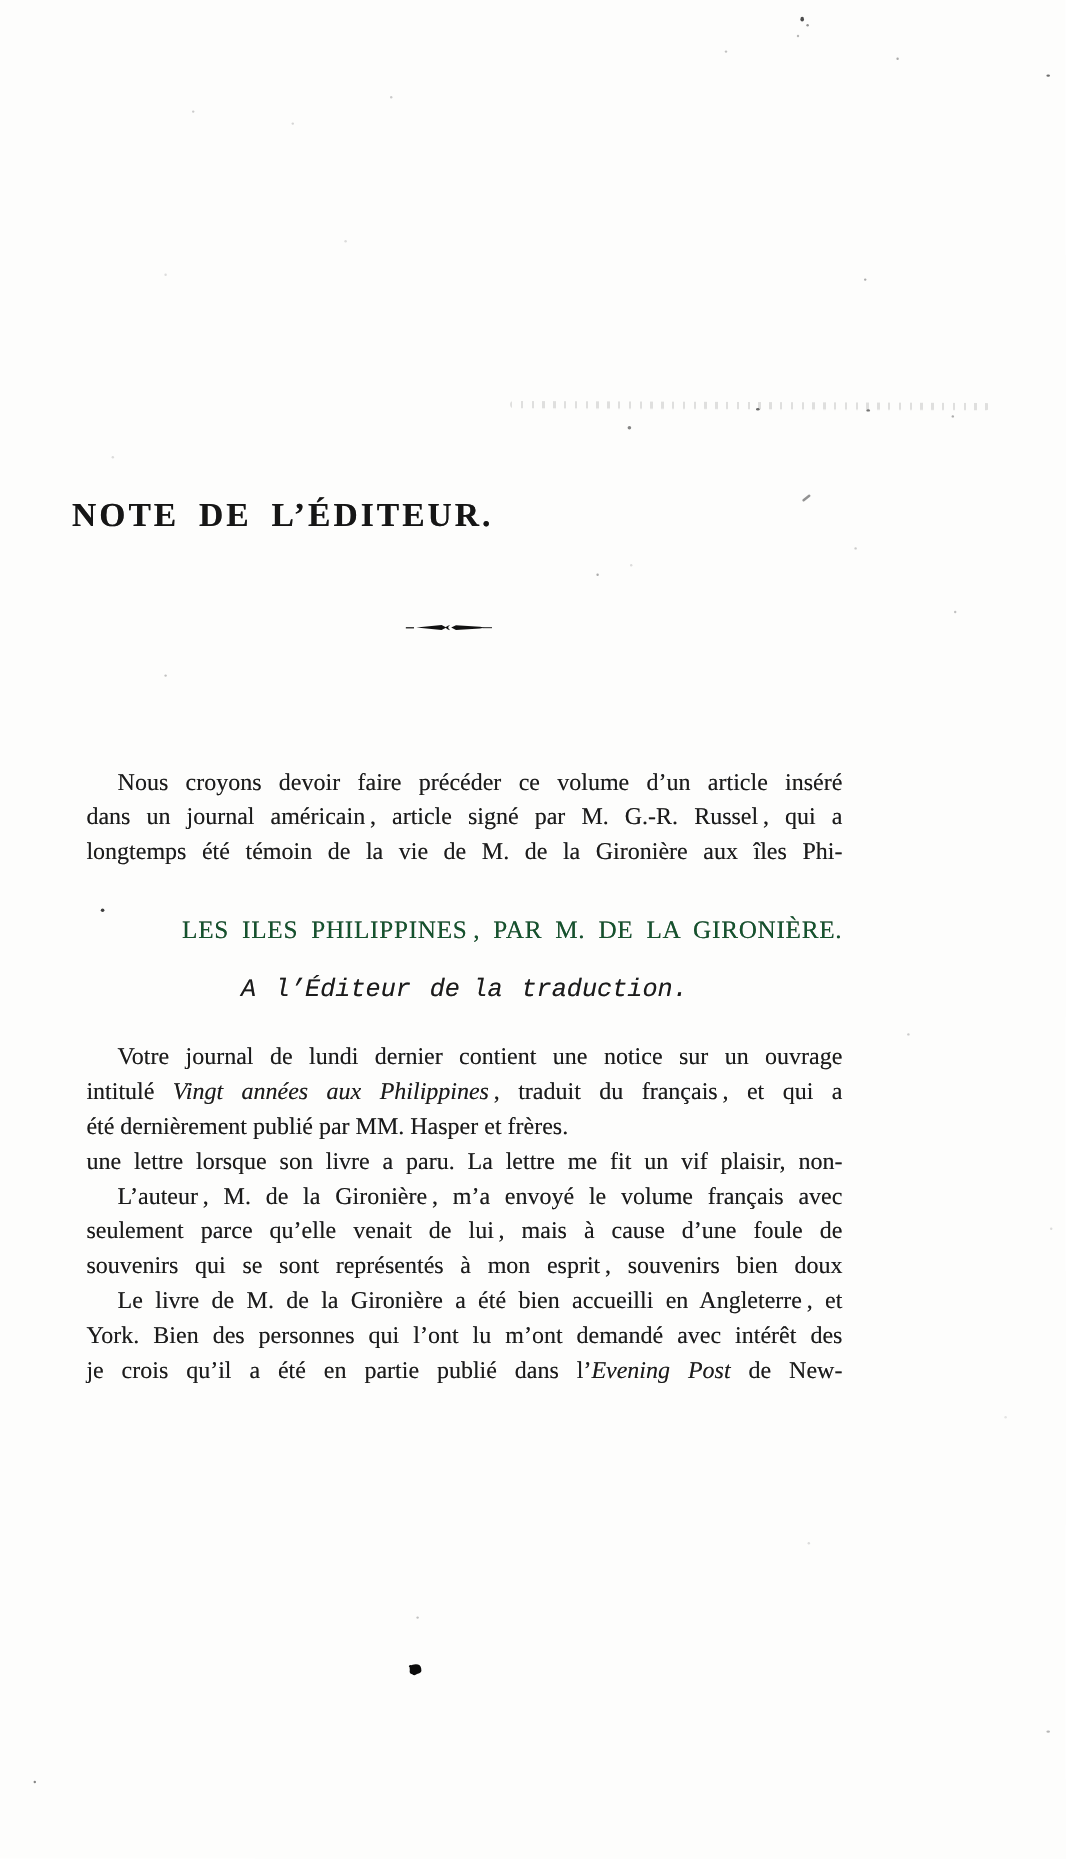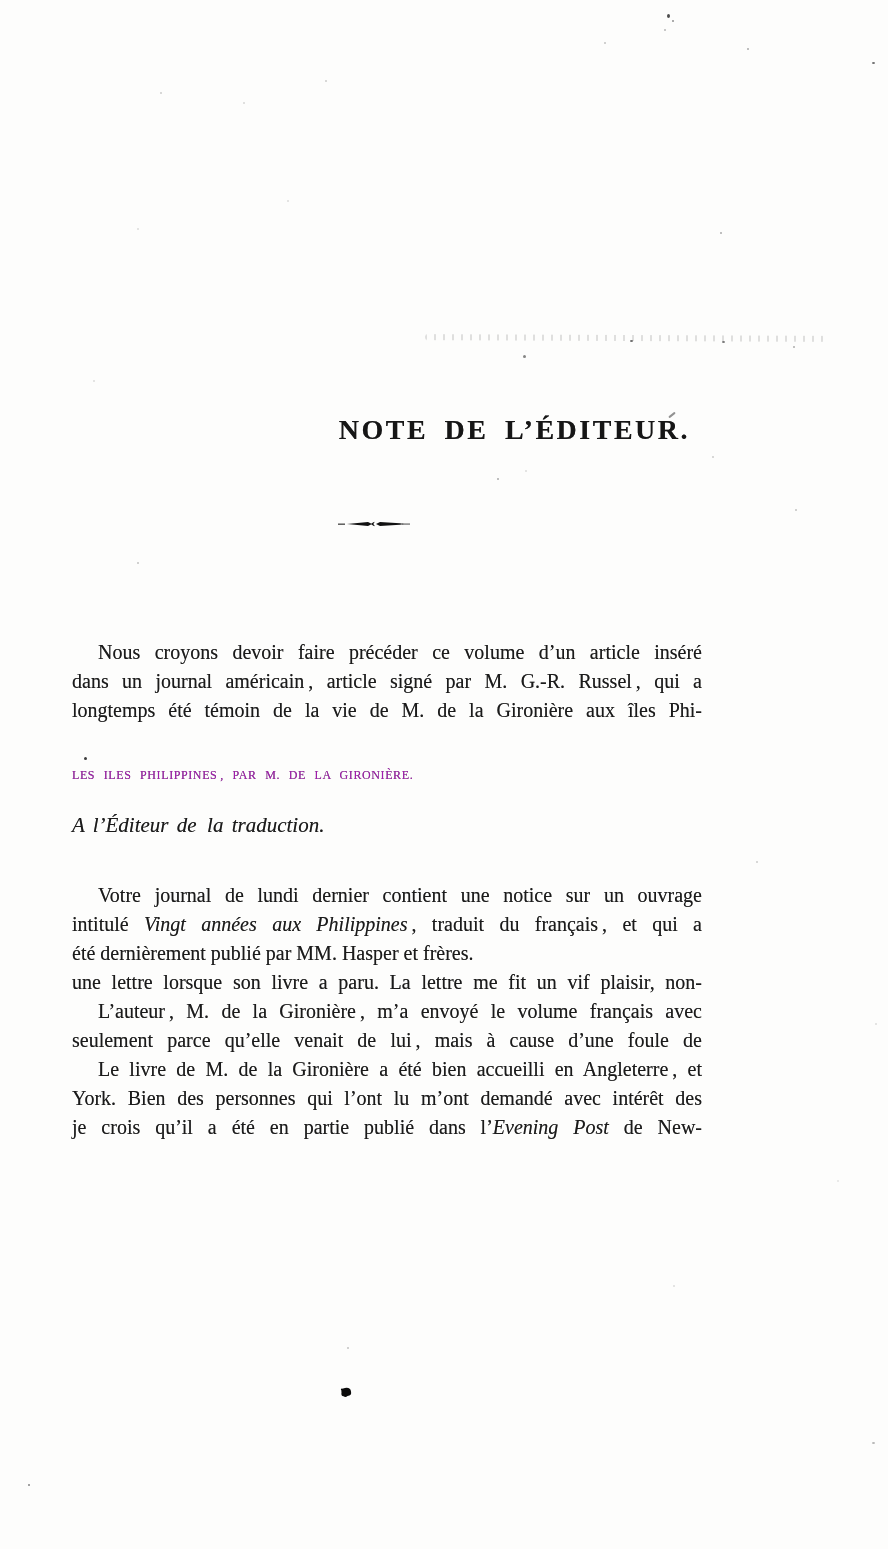--- a/index.html
+++ b/index.html
@@ -6,48 +6,48 @@
   .page {
     position:relative; width:888px; height:1549px;
     background:#fdfdfc; overflow:hidden;
     font-family:"Liberation Serif","DejaVu Serif",serif;
     color:#1b1b1b;
   }
   .content { position:absolute; left:60px; top:0; width:630px; height:100%; }
 
   .title {
     position:absolute; top:413px; left:0; width:100%;
-    text-align:right; font-size:28px; line-height:34px; font-weight:bold;
+    text-align:left; font-size:28px; line-height:34px; font-weight:bold;
     letter-spacing:2.5px; word-spacing:7px; color:#161616;
     text-shadow:0 0 0.5px rgba(0,0,0,.55);
   }
 
   .ornament { position:absolute; top:515px; left:278px; width:72px; height:10px; }
 
   .body-flow {
     position:absolute; top:638px; left:12px; width:630px;
     font-size:20px; line-height:29px;
     text-shadow:0 0 0.4px rgba(10,10,10,.5);
   }
   .para { margin:0; }
   .line { text-align:justify; text-justify:inter-word; }
   .line.full { text-align-last:justify; -moz-text-align-last:justify; }
   .line.indent { padding-left:26px; }
   .line em { font-style:italic; }
 
   .heading {
-    margin:38px 0 0; text-align:left;
-    font-size:12px; line-height:24px; letter-spacing:0.6px; word-spacing:5px;
-    color:#a21caf; text-shadow:0 0 0.5px rgba(0,0,0,.55);
+    margin:38px 0 0; text-align:right;
+    font-size:21px; line-height:24px; letter-spacing:0.6px; word-spacing:5px;
+    color:#14532d; text-shadow:0 0 0.5px rgba(0,0,0,.55);
   }
   .byline {
-    margin:25px 0 0; font-style:italic;
-    font-size:21px; line-height:27px; word-spacing:3px;
+    margin:25px 0 0; text-align:center; font-style:italic;
+    font-size:21px; line-height:27px; word-spacing:3px;font-family:Liberation Mono, monospace;
   }
-  .byline + .para { margin-top:42px; }
+  .byline + .para { margin-top:28px; }
 
   .smudge {
     position:absolute; left:425px; top:335px; width:400px; height:6px;
     background:repeating-linear-gradient(90deg, rgba(110,110,110,.38) 0 2px, transparent 2px 9px);
     filter:blur(.5px); border-radius:3px; transform:rotate(.25deg); opacity:.55;
   }
   .blot { position:absolute; left:338px; top:1385px; }
   .s { position:absolute; border-radius:50%; }
 </style>
 </head>
@@ -80,20 +80,21 @@
         <div class="byline">A l’Éditeur de la traduction.</div>
         <div class="para">
           <div class="line full indent"><span>Votre journal de lundi dernier contient une notice sur un ouvrage</span></div>
           <div class="line full"><span>intitulé </span><em>Vingt années aux Philippines</em><span> , traduit du français , et qui a</span></div>
           <div class="line"><span>été dernièrement publié par MM. Hasper et frères.</span></div>
         </div>
         <div class="para">
           <div class="line full"><span>une lettre lorsque son livre a paru. La lettre me fit un vif plaisir, non-</span></div>
           <div class="line full indent"><span>L’auteur , M. de la Gironière , m’a envoyé le volume français avec</span></div>
           <div class="line full"><span>seulement parce qu’elle venait de lui , mais à cause d’une foule de</span></div>
+          <div class="line full"><span>souvenirs qui se sont représentés à mon esprit , souvenirs bien doux</span></div>
         </div>
         <div class="para">
           <div class="line full indent"><span>Le livre de M. de la Gironière a été bien accueilli en Angleterre , et</span></div>
           <div class="line full"><span>York. Bien des personnes qui l’ont lu m’ont demandé avec intérêt des</span></div>
           <div class="line full"><span>je crois qu’il a été en partie publié dans l’</span><em>Evening Post</em><span> de New-</span></div>
         </div>
       </div>
   </div>
 
   <div class="blot">

